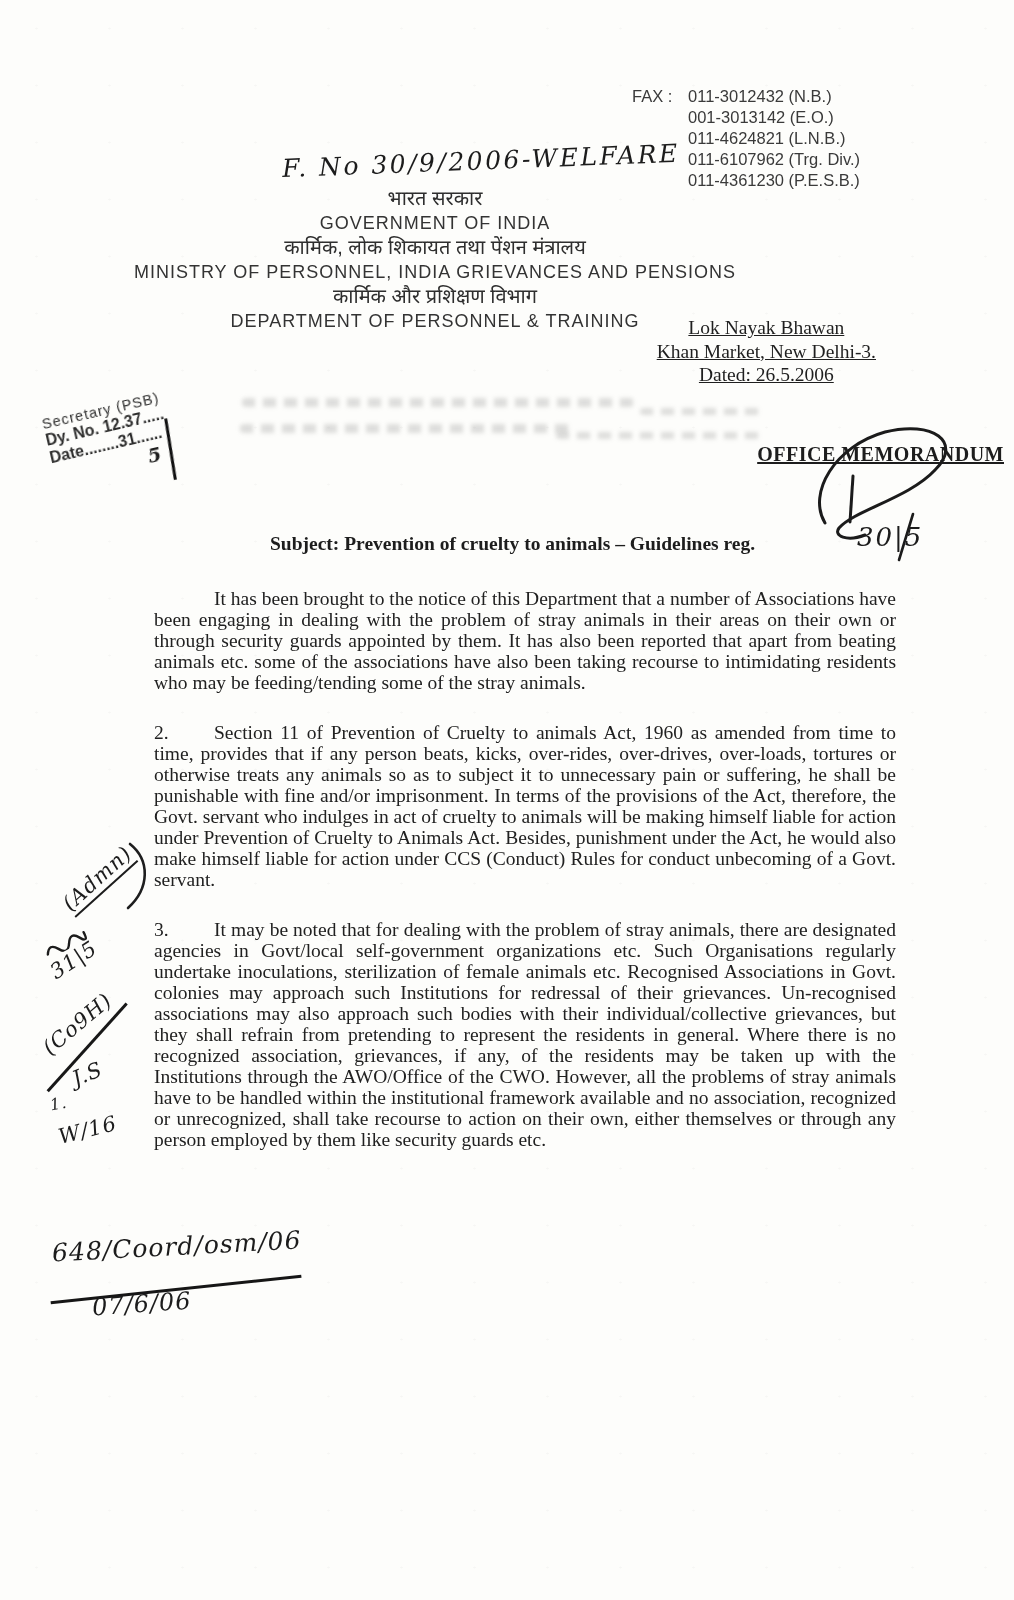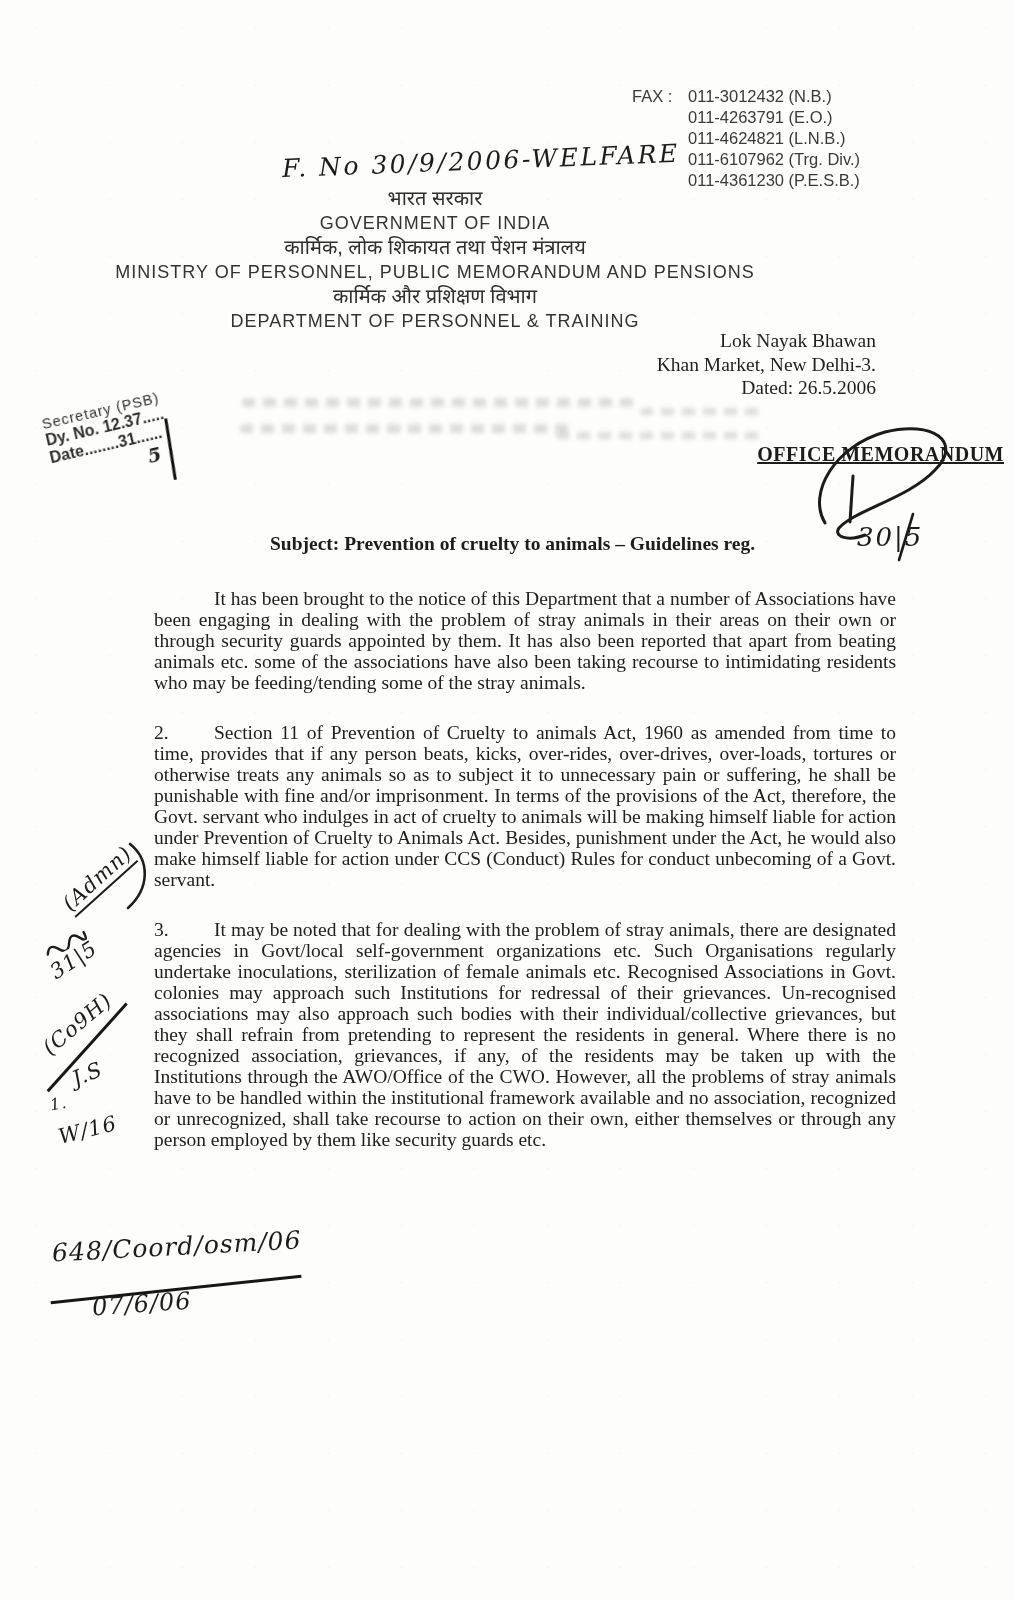--- a/index.html
+++ b/index.html
@@ -41,22 +41,22 @@
   }
   .letterhead .hi{font-size:20px;line-height:25px;color:#2e2e2e;}
   .letterhead .en{font-size:18px;line-height:24px;letter-spacing:1px;}
   .city-block{
     position:absolute;left:270px;top:331px;width:330px;text-align:center;
     font-family:"Liberation Sans", sans-serif;color:#333;
   }
   .city-block .hi{font-size:19px;line-height:24px;}
   .city-block .en{font-size:17.5px;line-height:23px;letter-spacing:2px;}
   .addr-block{
-    position:absolute;right:138px;top:329px;text-align:right;
-    font-size:19.5px;line-height:23.5px;color:#1f1f1f;
+    position:absolute;right:138px;top:316px;text-align:center;
+    font-size:19.5px;line-height:23.5px;color:#1f1f1f;text-decoration:underline;
   }
   
   .stamp{
     position:absolute;left:46px;top:392px;width:210px;
     transform:rotate(-13deg);
     font-family:"Liberation Sans", sans-serif;
     color:rgba(15,15,15,0.88);
     filter:blur(0.3px);
   }
   .stamp .s1{font-size:14.5px;letter-spacing:1px;}
@@ -126,36 +126,36 @@
 </style>
 </head>
 <body>
 
 <div class="page">
 
   <div class="fax-block">
     <div class="fax-label">FAX :</div>
     <div class="fax-lines">
       <div>011-3012432 (N.B.)</div>
-      <div>011-4263791 (E.O.)</div>
+      <div>001-3013142 (E.O.)</div>
       <div>011-4624821 (L.N.B.)</div>
       <div>011-6107962 (Trg. Div.)</div>
       <div>011-4361230 (P.E.S.B.)</div>
     </div>
   </div>
 
   <div class="fileno">
     <span class="handw">F. No 30/9/2006-WELFARE</span>
   </div>
 
   <div class="letterhead">
     <div class="hi">भारत सरकार</div>
     <div class="en">GOVERNMENT OF INDIA</div>
     <div class="hi">कार्मिक, लोक शिकायत तथा पेंशन मंत्रालय</div>
-    <div class="en">MINISTRY OF PERSONNEL, PUBLIC MEMORANDUM AND PENSIONS</div>
+    <div class="en">MINISTRY OF PERSONNEL, INDIA GRIEVANCES AND PENSIONS</div>
     <div class="hi">कार्मिक और प्रशिक्षण विभाग</div>
     <div class="en">DEPARTMENT OF PERSONNEL &amp; TRAINING</div>
   </div>
 
 
   <div class="addr-block">
     <div>Lok Nayak Bhawan</div>
     <div>Khan Market, New Delhi-3.</div>
     <div>Dated: 26.5.2006</div>
   </div>

